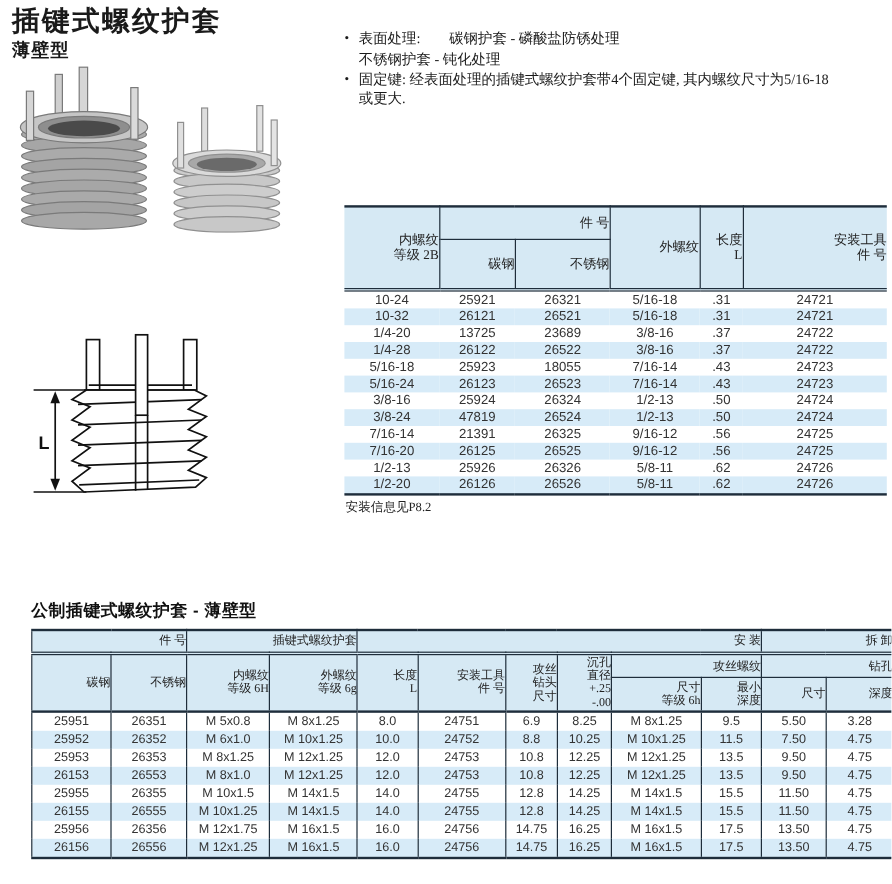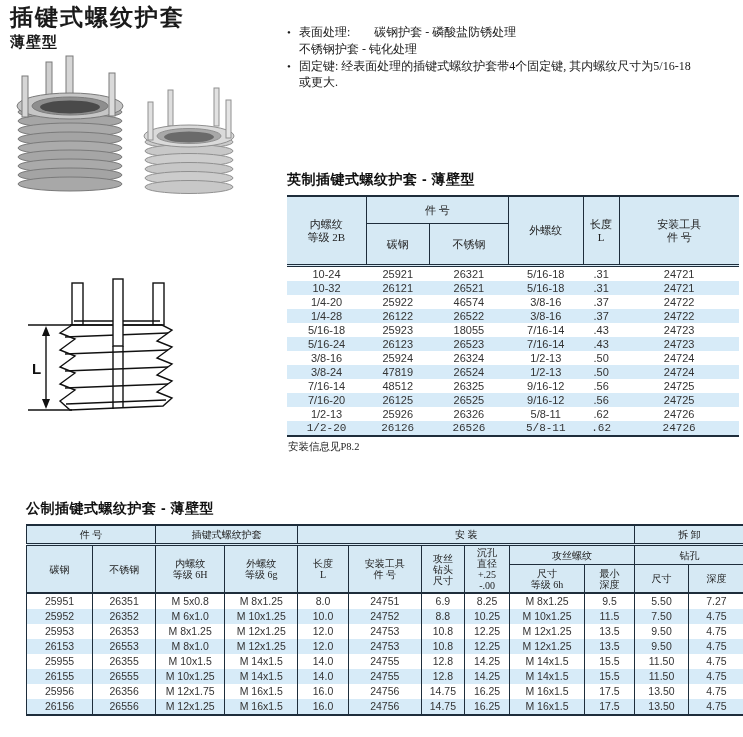--- a/index.html
+++ b/index.html
@@ -24,35 +24,35 @@
   .bullets li{position:relative;padding-left:13px;white-space:pre-wrap;margin:0 0 0.5px 0;}
   .bullets li::before{content:"\2022";position:absolute;left:1px;top:0;font-size:11px;}
 
   .section-imperial{position:absolute;left:287px;top:171px;width:452px;}
   .section-metric{position:absolute;left:26px;top:500px;width:719px;}
   .section-title{margin:0 0 6px 0;font-size:14px;letter-spacing:0.5px;
     font-family:"Liberation Sans","DejaVu Sans",sans-serif;font-weight:bold;color:#111;}
 
   table{border-collapse:collapse;table-layout:fixed;width:100%;}
   th{font-weight:normal;font-size:11px;line-height:13px;white-space:pre-line;
-     background:var(--header-bg);vertical-align:middle;padding:1px 0;color:#222;}
+     background:var(--header-bg);vertical-align:middle;padding:1px 0;color:#222;text-align:right;}
   td{font-family:"Liberation Sans","DejaVu Sans",sans-serif;font-size:11px;color:#333;
      text-align:center;vertical-align:middle;padding:0;}
 
   
   .imp{border-top:2px solid var(--line);}
   .imp thead th{border-left:1px solid var(--line);border-right:1px solid var(--line);
                 border-bottom:3px double var(--line);}
   .imp thead .group-cell{border-bottom:1px solid var(--line);height:24px;}
   .imp thead tr:first-child th:first-child{border-left:none;}
   .imp thead tr:first-child th:last-child{border-right:none;}
   .imp thead tr:last-child th{height:38px;}
   .imp tbody td{height:14px;line-height:14px;}
   .imp tbody tr:nth-child(even) td{background:var(--stripe-bg);}
-  .imp tbody tr:last-child td{border-bottom:2px solid var(--line);font-family:Liberation Mono, monospace;}
+  .imp tbody tr:last-child td{border-bottom:2px solid var(--line);}
   .footnote{margin:3px 0 0 1px;font-size:10.5px;color:#222;}
 
   
   .met{border-top:2px solid var(--line);}
   .met th,.met td{border-left:1px solid var(--line);border-right:1px solid var(--line);}
   .met thead th{font-size:10px;line-height:11px;}
   .met thead tr.g th{border-bottom:3px double var(--line);height:15px;}
   .met thead tr.mid th{border-bottom:2px solid var(--line);}
   .met thead tr.mid th.sg{border-bottom:1px solid var(--line);height:14px;}
   .met thead tr.sub th{border-bottom:2px solid var(--line);height:22px;}
@@ -105,21 +105,20 @@
   </svg>
 
   <ul class="bullets">
     <li>表面处理:        碳钢护套 - 磷酸盐防锈处理
 不锈钢护套 - 钝化处理</li>
     <li>固定键: 经表面处理的插键式螺纹护套带4个固定键, 其内螺纹尺寸为5/16-18
 或更大.</li>
   </ul>
 
   <div class="section-imperial">
-    <h3 class="section-title">英制插键式螺纹护套 - 薄壁型</h3>
     <table class="imp">
       <colgroup>
         <col style="width:17.5%">
           <col style="width:14%">
           <col style="width:17.5%">
         <col style="width:16.5%">
           <col style="width:8%">
           <col style="width:26.5%">
       </colgroup>
       <thead>
@@ -150,22 +149,22 @@
           <tr>
             <td>10-32</td>
             <td>26121</td>
             <td>26521</td>
             <td>5/16-18</td>
             <td>.31</td>
             <td>24721</td>
           </tr>
           <tr>
             <td>1/4-20</td>
-            <td>25922</td>
-            <td>46574</td>
+            <td>13725</td>
+            <td>23689</td>
             <td>3/8-16</td>
             <td>.37</td>
             <td>24722</td>
           </tr>
           <tr>
             <td>1/4-28</td>
             <td>26122</td>
             <td>26522</td>
             <td>3/8-16</td>
             <td>.37</td>
@@ -198,21 +197,21 @@
           <tr>
             <td>3/8-24</td>
             <td>47819</td>
             <td>26524</td>
             <td>1/2-13</td>
             <td>.50</td>
             <td>24724</td>
           </tr>
           <tr>
             <td>7/16-14</td>
-            <td>48512</td>
+            <td>21391</td>
             <td>26325</td>
             <td>9/16-12</td>
             <td>.56</td>
             <td>24725</td>
           </tr>
           <tr>
             <td>7/16-20</td>
             <td>26125</td>
             <td>26525</td>
             <td>9/16-12</td>
@@ -330,21 +329,21 @@
             <td>26351</td>
             <td>M 5x0.8</td>
             <td>M 8x1.25</td>
             <td>8.0</td>
             <td>24751</td>
             <td>6.9</td>
             <td>8.25</td>
             <td>M 8x1.25</td>
             <td>9.5</td>
             <td>5.50</td>
-            <td>7.27</td>
+            <td>3.28</td>
           </tr>
           <tr>
             <td>25952</td>
             <td>26352</td>
             <td>M 6x1.0</td>
             <td>M 10x1.25</td>
             <td>10.0</td>
             <td>24752</td>
             <td>8.8</td>
             <td>10.25</td>

